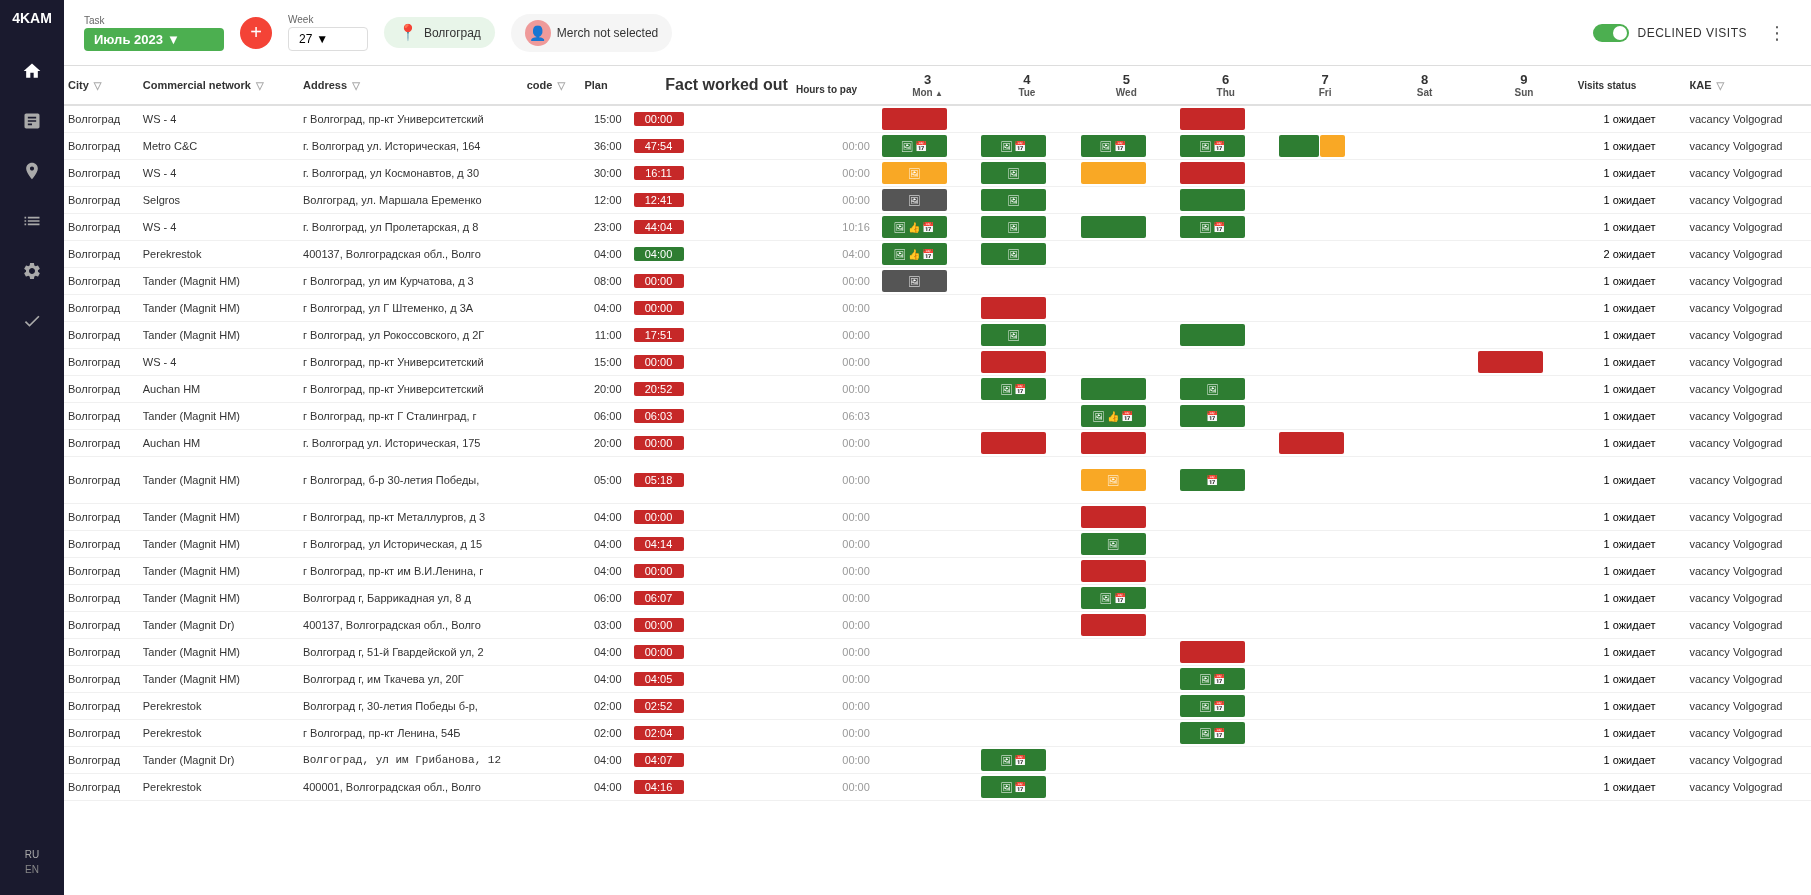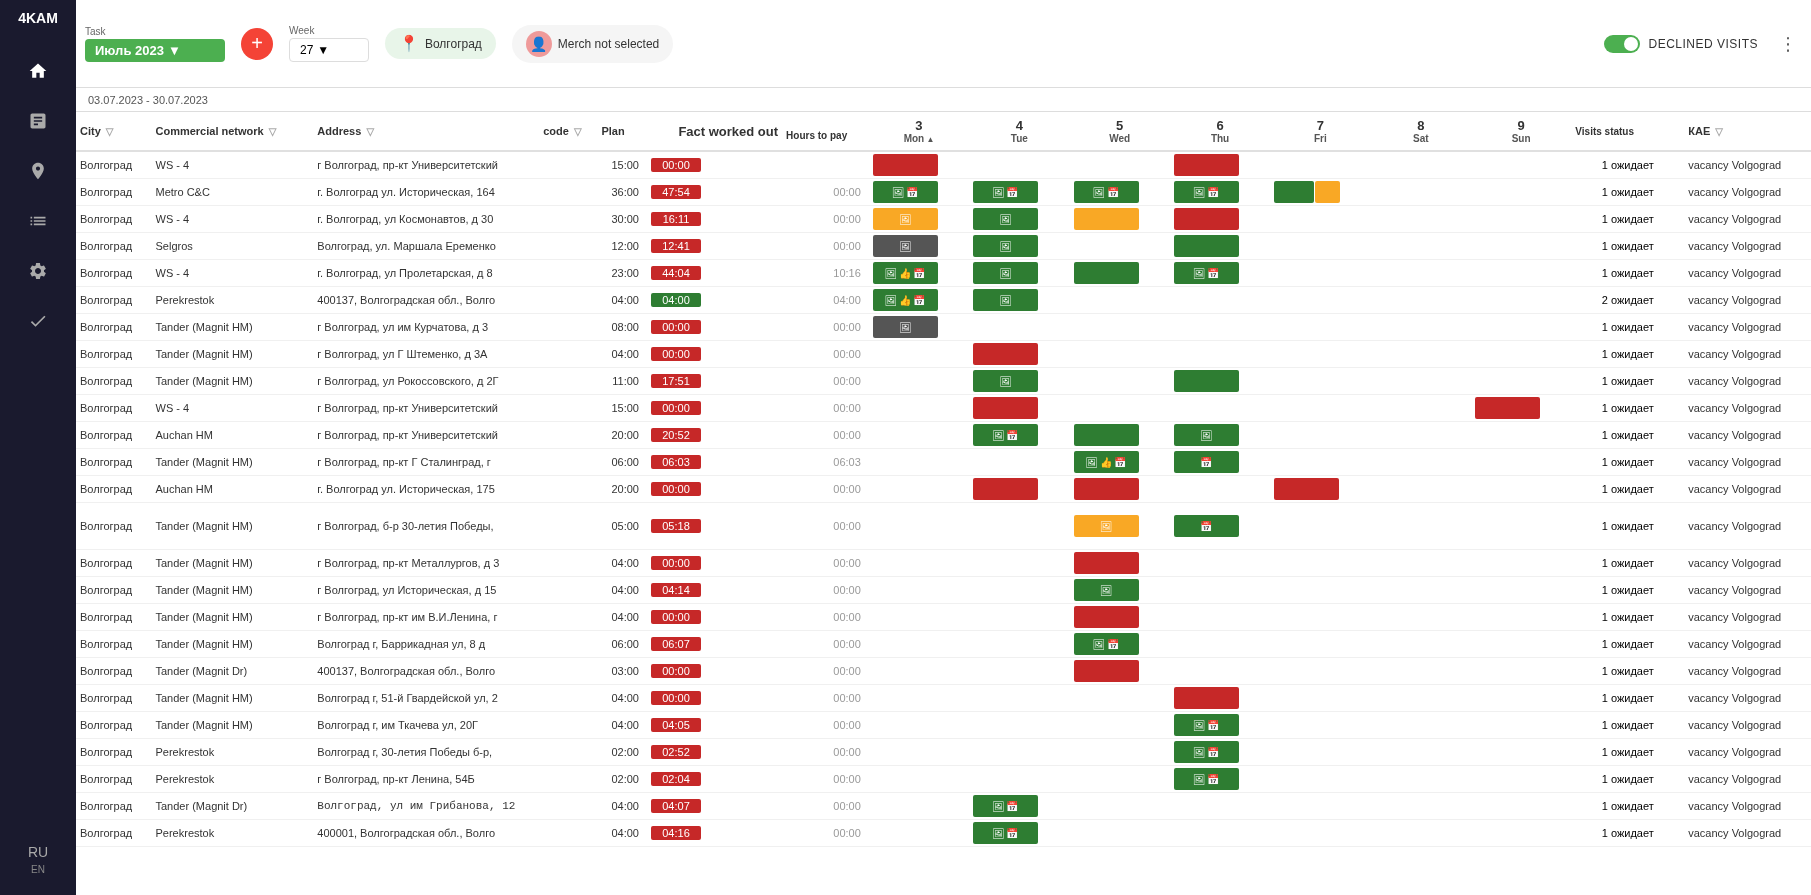--- a/index.html
+++ b/index.html
@@ -2,21 +2,21 @@
 <html><head>
   <meta charset="utf-8">
   <style>
     * { box-sizing: border-box; margin: 0; padding: 0; }
     body { font-family: Arial, sans-serif; font-size: 12px; background: #f0f0f0; overflow: hidden; }
     
     .app-container { display: flex; height: 895px; width: 1811px; }
     
     
     .sidebar {
-      width: 76px;
+      width: 64px;
       background: #1a1a2e;
       display: flex;
       flex-direction: column;
       align-items: center;
       padding: 10px 17px;
       gap: 20px;
       flex-shrink: 0;
     }
     .sidebar-logo {
       color: white;
@@ -36,25 +36,25 @@
     }
     .sidebar-icon.active { color: white; }
     
     
     .main-content { flex: 1; display: flex; flex-direction: column; background: white; }
     
     
     .top-bar {
       display: flex;
       align-items: center;
-      padding: 8px 9px;
+      padding: 8px 20px;
       border-bottom: 1px solid #ddd;
       gap: 16px;
       background: white;
-      height: 88px;
+      height: 66px;
       flex-shrink: 0;
     }
     
     .task-selector {
       display: flex;
       flex-direction: column;
       gap: 2px;
     }
     .task-label {
       font-size: 10px;
@@ -299,21 +299,21 @@
       <svg width="20" height="20" fill="currentColor" viewBox="0 0 24 24">
           <path d="M19.14 12.94c.04-.3.06-.61.06-.94 0-.32-.02-.64-.07-.94l2.03-1.58c.18-.14.23-.41.12-.61l-1.92-3.32c-.12-.22-.37-.29-.59-.22l-2.39.96c-.5-.38-1.03-.7-1.62-.94l-.36-2.54c-.04-.24-.24-.41-.48-.41h-3.84c-.24 0-.43.17-.47.41l-.36 2.54c-.59.24-1.13.57-1.62.94l-2.39-.96c-.22-.08-.47 0-.59.22L2.74 8.87c-.12.21-.08.47.12.61l2.03 1.58c-.05.3-.09.63-.09.94s.02.64.07.94l-2.03 1.58c-.18.14-.23.41-.12.61l1.92 3.32c.12.22.37.29.59.22l2.39-.96c.5.38 1.03.7 1.62.94l.36 2.54c.05.24.24.41.48.41h3.84c.24 0 .44-.17.47-.41l.36-2.54c.59-.24 1.13-.56 1.62-.94l2.39.96c.22.08.47 0 .59-.22l1.92-3.32c.12-.22.07-.47-.12-.61l-2.01-1.58zM12 15.6c-1.98 0-3.6-1.62-3.6-3.6s1.62-3.6 3.6-3.6 3.6 1.62 3.6 3.6-1.62 3.6-3.6 3.6z"></path>
         </svg>
     </div>
     <div class="sidebar-icon">
       <svg width="20" height="20" fill="currentColor" viewBox="0 0 24 24">
           <path d="M9 16.17L4.83 12l-1.42 1.41L9 19 21 7l-1.41-1.41z"></path>
         </svg>
     </div>
     <div style="margin-top:auto;display:flex;flex-direction:column;align-items:center;gap:4px;padding-bottom:10px;">
-      <div style="color:#aaa;font-size:14px;">RU</div>
+      <div style="color:#aaa;font-size:10px;">RU</div>
       <div style="color:#888;font-size:10px;">EN</div>
     </div>
   </div>
 
   <div class="main-content">
 
     <div class="top-bar">
 
       <div class="task-selector">
         <span class="task-label">Task</span>
@@ -344,21 +344,20 @@
       </div>
 
       <div class="declined-btn">
         <div class="toggle-switch"></div>
         <span class="declined-text">DECLINED VISITS</span>
       </div>
 
       <div class="more-btn">⋮</div>
     </div>
 
-    <div class="date-range">03.07.2023 - 30.07.2023</div>
 
     <div class="table-area">
       <table>
         <thead>
           <tr>
             <th>
               <span>City</span>
               <span class="filter-icon">▽</span>
             </th>
             <th>
@@ -370,21 +369,21 @@
               <span class="filter-icon">▽</span>
             </th>
             <th>
               <span>code</span>
               <span class="filter-icon">▽</span>
             </th>
             <th>
               <span>Plan</span>
             </th>
             <th style="text-align:right;min-width:80px;">
-              <div style="font-size:13px;">Fact worked out</div>
+              <div style="font-size:16px;">Fact worked out</div>
             </th>
             <th style="min-width:55px;">
               <div style="font-size:10px; line-height:1.3;margin-top:8px;">
                 <span>Hours to pay</span>
               </div>
             </th>
             <th class="th-days" style="min-width:80px;">
               <div class="day-num">3</div>
               <div class="day-name sort-asc">Mon</div>
             </th>

